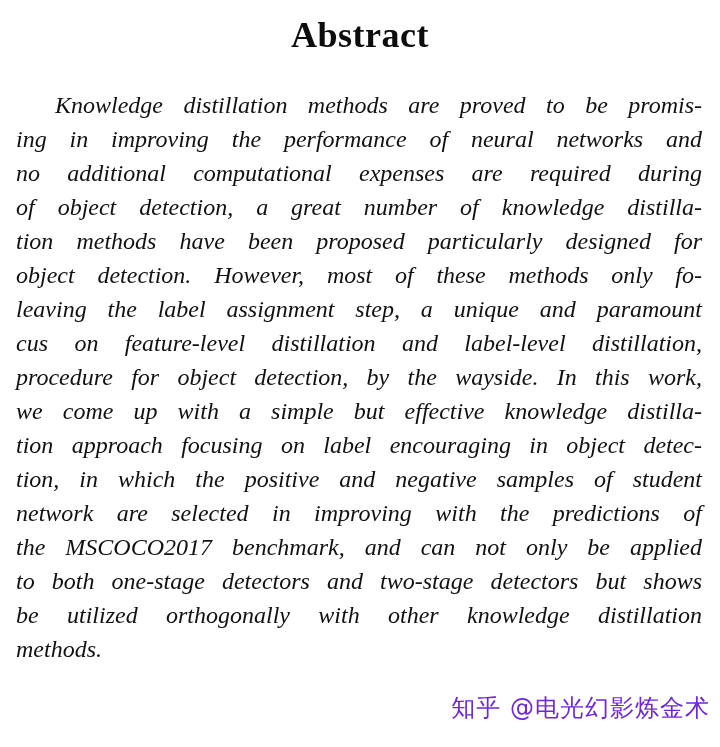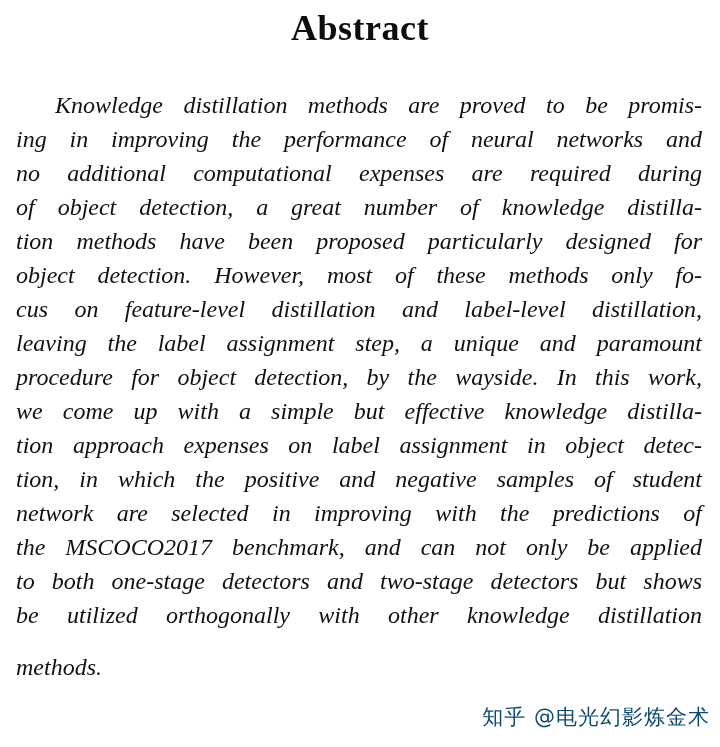--- a/index.html
+++ b/index.html
@@ -9,21 +9,21 @@
   }
   .page {
     position: relative;
     width: 720px;
     height: 747px;
     background: #ffffff;
     overflow: hidden;
     box-sizing: border-box;
   }
   .abstract-title {
-    margin: 0;
+    margin: 7px;
     padding-top: 8px;
     font-family: "Liberation Serif", serif;
     font-weight: 700;
     font-size: 36px;
     line-height: 40px;
     text-align: center;
     color: #0d0d0d;
     letter-spacing: 0.5px;
   }
   .abstract-body {
@@ -43,51 +43,50 @@
     white-space: normal;
     height: 34px;
     overflow: visible;
   }
   .line.indent {
     text-indent: 39px;
   }
   .line.last {
     text-align: left;
     text-align-last: left;
-    margin-top: 18px;
   }
   .watermark {
     position: absolute;
     right: 10px;
-    bottom: 16px;
+    bottom: 23px;
     font-family: "DejaVu Sans", sans-serif;
-    font-size: 21px;
-    color: #0c4a6e;
+    font-size: 24px;
+    color: #6d28d9;
     letter-spacing: 1px;
     text-shadow: 0 1px 0 #ffffff;
   }
 </style>
 </head>
 <body>
 
 <div class="page">
   <h1 class="abstract-title">Abstract</h1>
 
   <div class="abstract-body">
       <div class="line indent">Knowledge distillation methods are proved to be promis-</div>
       <div class="line">ing in improving the performance of neural networks and</div>
       <div class="line">no additional computational expenses are required during</div>
       <div class="line">of object detection, a great number of knowledge distilla-</div>
       <div class="line">tion methods have been proposed particularly designed for</div>
       <div class="line">object detection. However, most of these methods only fo-</div>
+      <div class="line">leaving the label assignment step, a unique and paramount</div>
       <div class="line">cus on feature-level distillation and label-level distillation,</div>
-      <div class="line">leaving the label assignment step, a unique and paramount</div>
       <div class="line">procedure for object detection, by the wayside. In this work,</div>
       <div class="line">we come up with a simple but effective knowledge distilla-</div>
-      <div class="line">tion approach expenses on label assignment in object detec-</div>
+      <div class="line">tion approach focusing on label encouraging in object detec-</div>
       <div class="line">tion, in which the positive and negative samples of student</div>
       <div class="line">network are selected in improving with the predictions of</div>
       <div class="line">the MSCOCO2017 benchmark, and can not only be applied</div>
       <div class="line">to both one-stage detectors and two-stage detectors but shows</div>
       <div class="line">be utilized orthogonally with other knowledge distillation</div>
       <div class="line last">methods.</div>
     </div>
 
   <div class="watermark">知乎 @电光幻影炼金术</div>
 </div>

